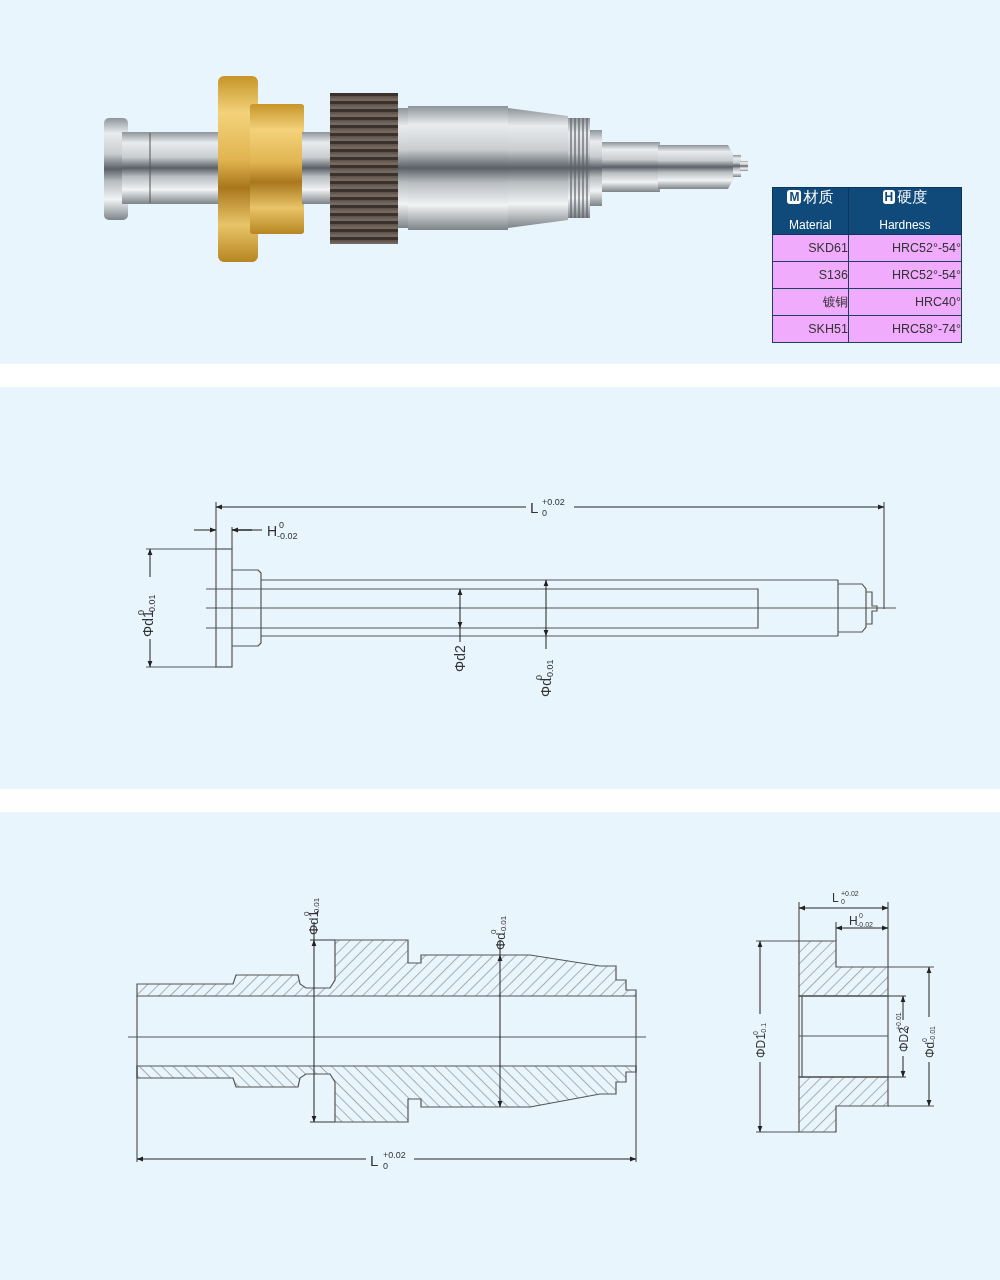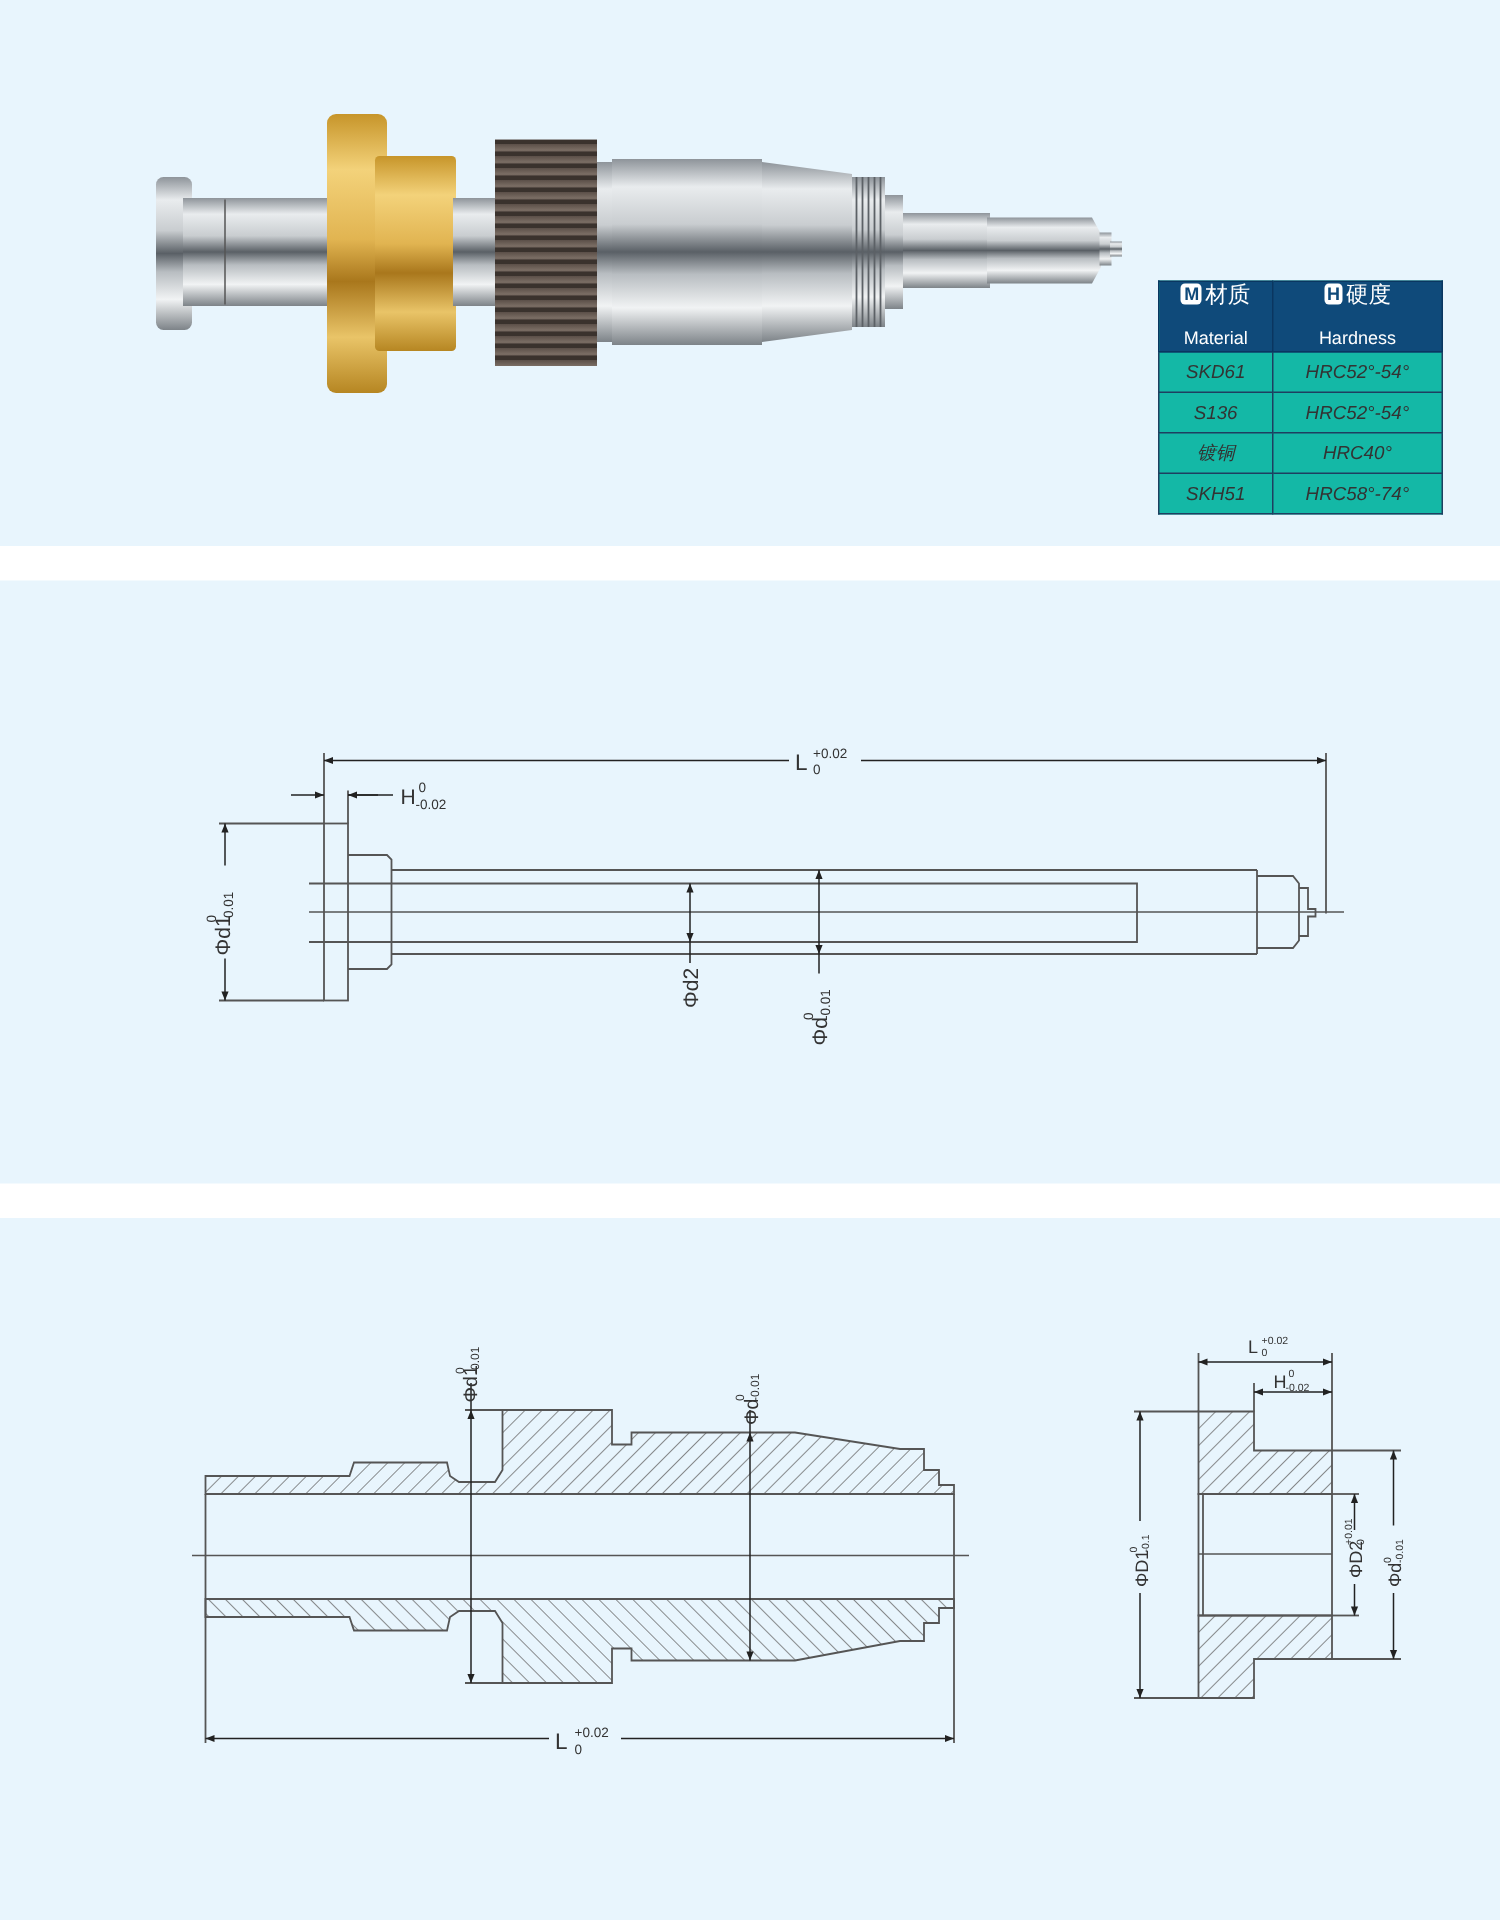--- a/index.html
+++ b/index.html
@@ -2,23 +2,23 @@
 <html><head>
 <meta charset="utf-8">
 <style>
   html,body{margin:0;padding:0;background:#ffffff;}
   body{width:1000px;height:1280px;position:relative;overflow:hidden;font-family:"Liberation Sans",sans-serif;}
   .panel{position:absolute;left:0;width:1000px;background:#e8f5fd;}
   #panel-photo{top:0;height:364px;}
   #panel-drawing-shaft{top:387px;height:402px;}
   #panel-drawing-section{top:812px;height:468px;}
   svg{position:absolute;left:0;top:0;overflow:visible;}
-  .spec-table{position:absolute;left:772px;top:187px;width:190px;border-collapse:collapse;font-size:12px;color:#333;background:#14b8a6;}
+  .spec-table{position:absolute;left:772px;top:187px;width:190px;border-collapse:collapse;font-size:12px;color:#333;background:#f0abfc;}
   .spec-table th{background:#0f4a7a;color:#fff;font-weight:normal;height:46px;border:1px solid #0a3660;padding:0;text-align:center;line-height:17px;}
-  .spec-table td{height:26px;border:1px solid #1e3f60;text-align:center;padding:0;font-size:12.5px;font-style:italic;}
+  .spec-table td{height:26px;border:1px solid #1e3f60;text-align:right;padding:0;font-size:12.5px;}
   .spec-table th .cn{font-size:15px;}
   .spec-table th .en{font-size:12px;margin-top:12px;}
   .badge{display:inline-block;background:#fff;color:#0f4a7a;font-weight:bold;border-radius:3px;font-size:12px;line-height:14px;padding:0 2px;margin-right:2px;vertical-align:1px;}
   .dim{font-family:"Liberation Sans",sans-serif;fill:#333;}
 </style>
 </head>
 <body>
 
 <div class="panel" id="panel-photo">
   <svg width="1000" height="364">

